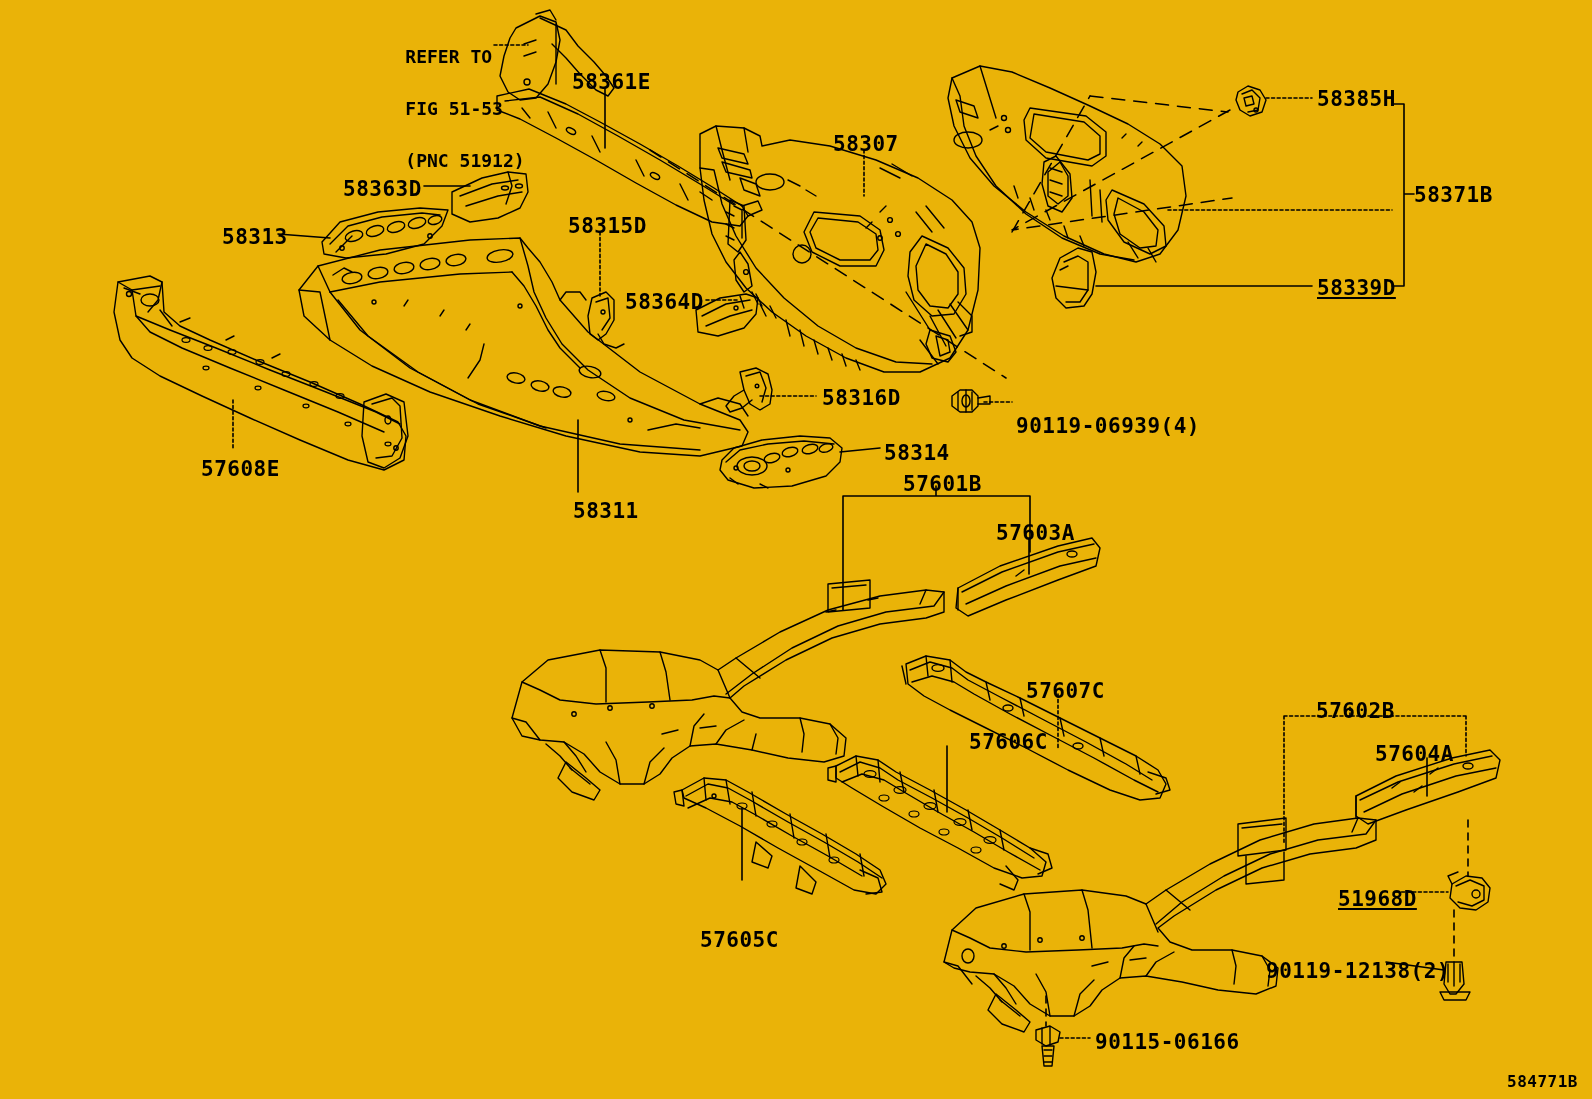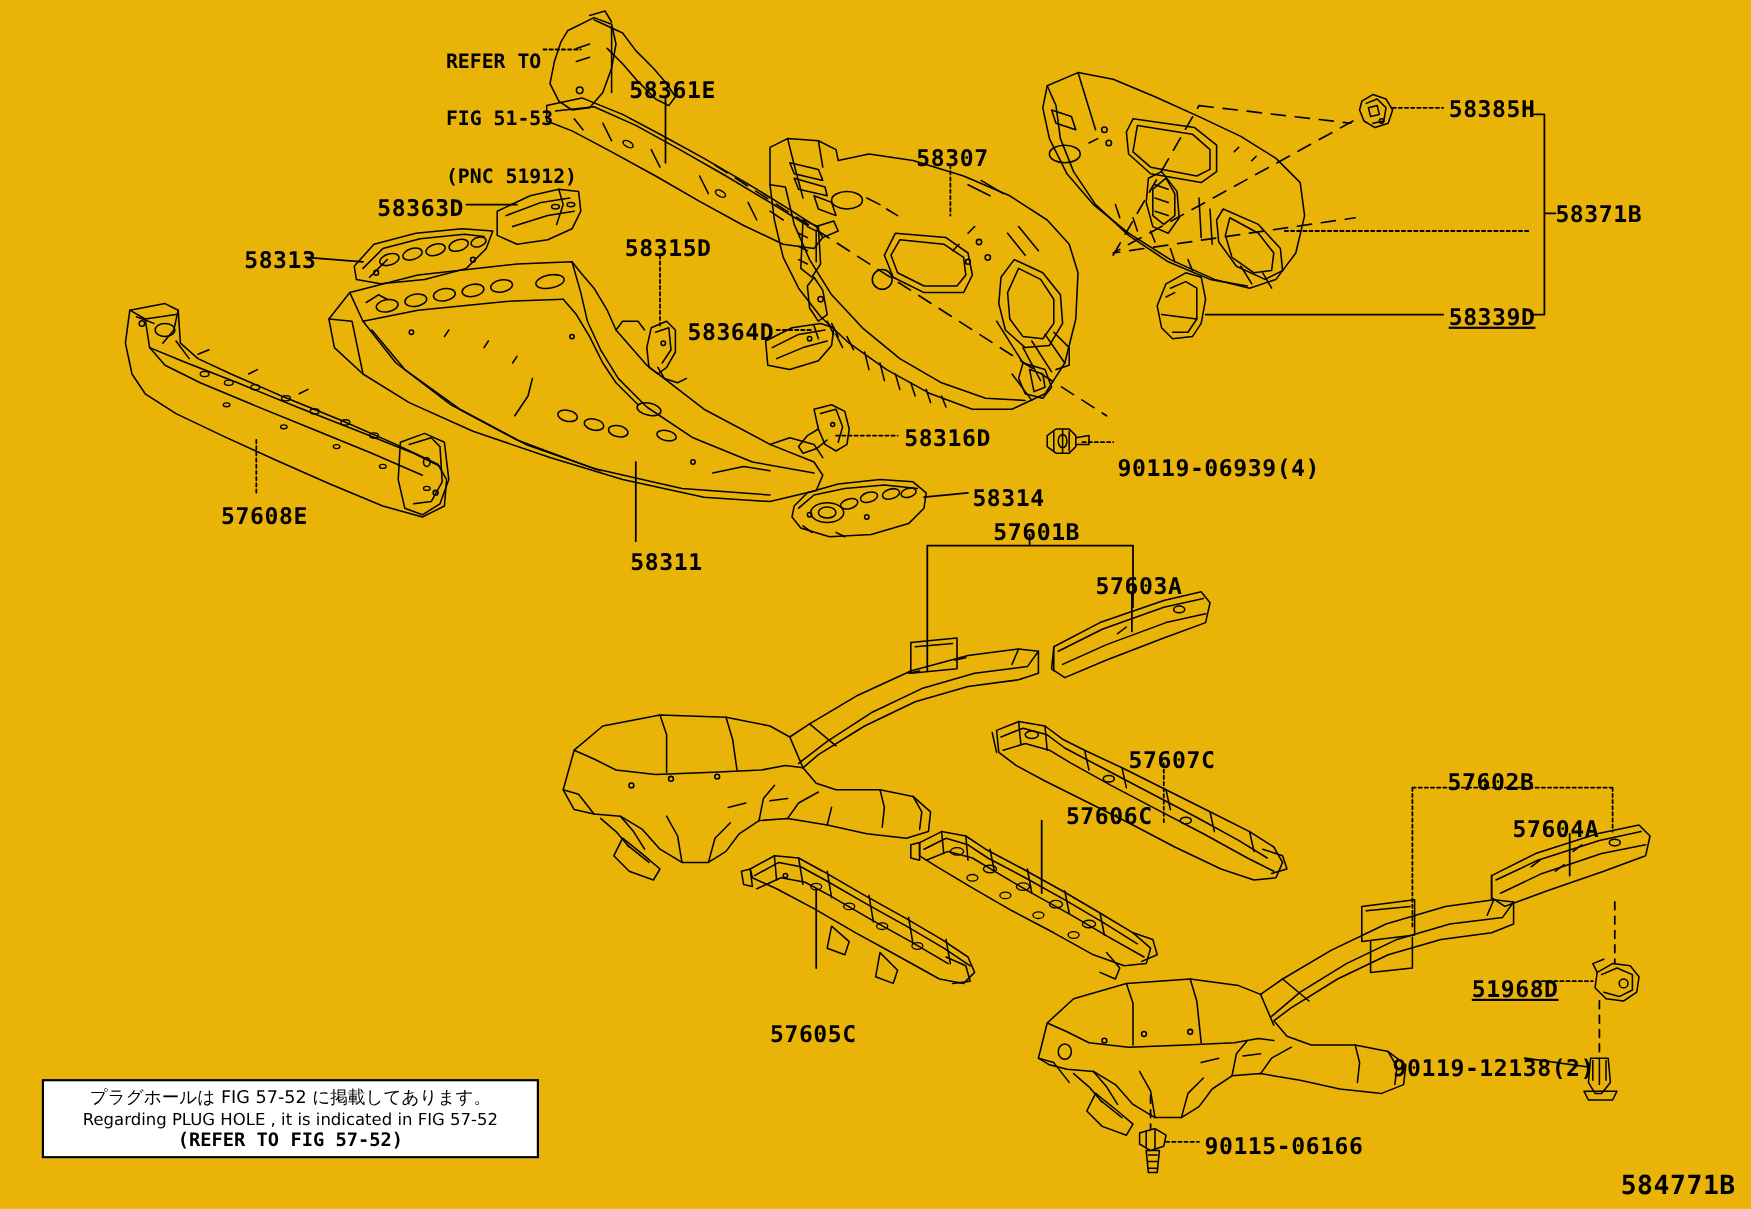--- a/index.html
+++ b/index.html
@@ -5,21 +5,21 @@
 <style>
   html,body{margin:0;padding:0;background:#fff;}
   body{font-family:"DejaVu Sans Mono","Liberation Mono",monospace;}
   #sheet{position:relative;width:1592px;height:1099px;background:#eab308;overflow:hidden;}
   #art{position:absolute;left:0;top:0;width:1592px;height:1099px;}
   .lbl{position:absolute;font-family:"DejaVu Sans Mono","Liberation Mono",monospace;
        font-size:21px;font-weight:bold;color:#000;letter-spacing:0.5px;white-space:pre;line-height:1.25;}
   .refblk{position:absolute;font-family:"DejaVu Sans Mono","Liberation Mono",monospace;
           font-size:18px;font-weight:bold;line-height:1.45;white-space:pre;color:#000;}
   #figid{position:absolute;right:14px;bottom:8px;font-family:"DejaVu Sans Mono","Liberation Mono",monospace;
-         font-size:24px;font-weight:bold;color:#000;letter-spacing:0.5px;}
+         font-size:16px;font-weight:bold;color:#000;letter-spacing:0.5px;}
   #notebox{position:absolute;left:38px;top:981px;width:452px;height:72px;
            border:2px solid #000;box-sizing:border-box;background:#fff;
            display:flex;flex-direction:column;align-items:center;justify-content:center;}
   #notebox .n1{font-family:"DejaVu Sans","Liberation Sans",sans-serif;font-size:16px;color:#000;letter-spacing:0px;}
   #notebox .n2{font-family:"DejaVu Sans","Liberation Sans",sans-serif;font-size:15px;color:#000;}
   #notebox .n3{font-family:"DejaVu Sans Mono","Liberation Mono",monospace;font-size:17px;font-weight:bold;color:#000;}
 </style>
 </head>
 <body>
 
@@ -580,21 +580,16 @@
   <div class="lbl" style="left:996px;top:520px;">57603A</div>
   <div class="lbl" style="left:1026px;top:678px;">57607C</div>
   <div class="lbl" style="left:969px;top:729px;">57606C</div>
   <div class="lbl" style="left:1316px;top:698px;">57602B</div>
   <div class="lbl" style="left:1375px;top:741px;">57604A</div>
   <div class="lbl" style="left:700px;top:895px;margin-top:32px;">57605C</div>
   <div class="lbl" style="left:1338px;top:886px;text-decoration:underline;">51968D</div>
   <div class="lbl" style="left:1266px;top:958px;">90119-12138(2)</div>
   <div class="lbl" style="left:1095px;top:1029px;">90115-06166</div>
 
-  <div id="notebox">
-    <div class="n1">プラグホールは FIG 57-52 に掲載してあります。</div>
-    <div class="n2">Regarding  PLUG  HOLE , it is indicated in FIG  57-52</div>
-    <div class="n3">(REFER TO FIG 57-52)</div>
-  </div>
 
   <div id="figid">584771B</div>
 
 </div>
 
 </body></html>

